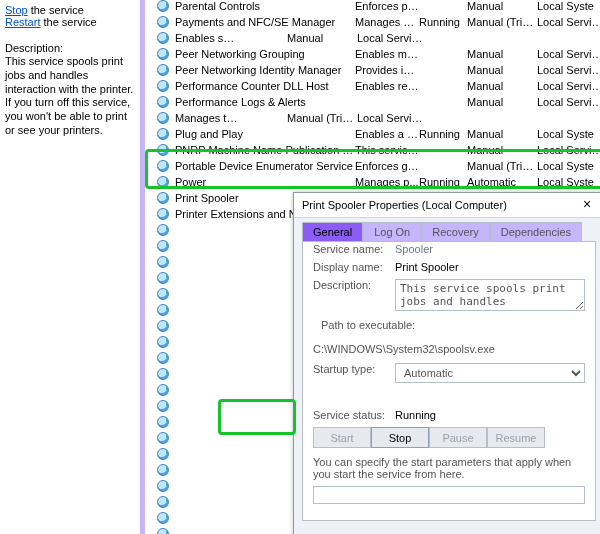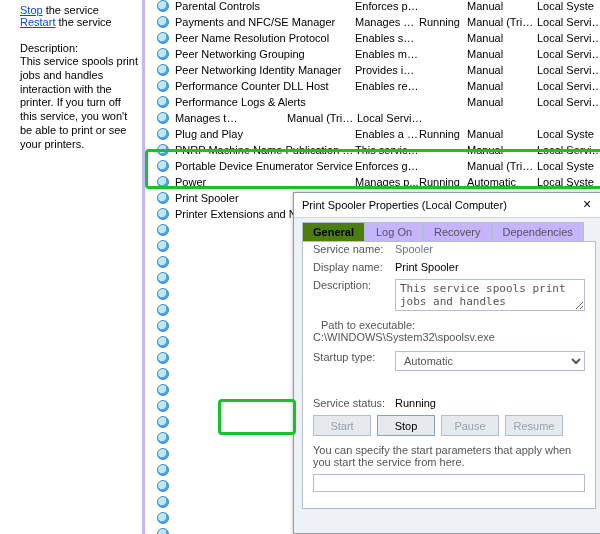--- a/index.html
+++ b/index.html
@@ -1,17 +1,17 @@
 <!DOCTYPE html>
 <html><head>
 <meta charset="utf-8">
 <style>
 html,body{margin:0;padding:0;font-family:"Segoe UI",Tahoma,sans-serif;font-size:11px;color:#000;background:#fff;width:600px;height:534px;overflow:hidden}
 .root{display:flex;height:534px;position:relative}
-.left{width:145px;padding:4px 2px 4px 20px;border-right:3px solid #c4b5fd;flex:0 0 145px;box-sizing:border-box}
+.left{width:145px;padding:4px 2px 4px 5px;border-right:5px solid #c4b5fd;flex:0 0 145px;box-sizing:border-box}
 .left a{color:#0050c8;text-decoration:underline;cursor:pointer}
 .desc-heading{font-weight:400;margin-top:14px;margin-bottom:1px}
 .desc-body{line-height:1.25}
 .right{flex:1;position:relative;overflow:hidden}
 .table{position:absolute;left:12px;top:0;right:0}
 .row{display:flex;height:16px;align-items:flex-start;white-space:nowrap}
 .row .ico{width:14px;flex:0 0 14px;margin-right:4px}
 .row .c1{width:180px;flex:0 0 180px;overflow:hidden;text-overflow:ellipsis}
 .row .c2{width:64px;flex:0 0 64px;overflow:hidden;text-overflow:ellipsis}
 .row .c3{width:48px;flex:0 0 48px;overflow:hidden;text-overflow:ellipsis}
@@ -19,28 +19,28 @@
 .row .c5{width:66px;flex:0 0 66px;overflow:hidden;text-overflow:ellipsis}
 .gear{display:inline-block;width:12px;height:12px;border-radius:50%;background:radial-gradient(circle at 40% 38%,#bfe6ff 0 50%,#4ea5dd 52% 100%);border:1px solid #3d86b8;box-sizing:border-box}
 .hl{position:absolute;border:3px solid #17c22a;border-radius:4px;pointer-events:none}
 .hl-row{left:0;top:149px;width:594px;height:34px}
 .hl-stop{left:218px;top:399px;width:72px;height:30px}
 .dialog{position:absolute;left:148px;top:192px;width:310px;background:#eef1f5;border:1px solid #8f9aa6;box-shadow:0 0 4px rgba(0,0,0,.25)}
 .dlg-title{display:flex;align-items:center;justify-content:space-between;height:24px;padding:0 8px;background:#fff;border-bottom:1px solid #cfd5dd}
 .dlg-close{width:18px;height:18px;text-align:center;line-height:16px;font-size:14px;cursor:pointer}
 .tabs{display:flex;padding:4px 8px 0;background:#eef1f5}
 .tab{padding:3px 10px;border:1px solid #b6bec9;border-bottom:none;background:#c4b5fd;margin-right:0;color:#555;font-size:11px;cursor:pointer}
-.tab.active{background:#4d7c0f;font-weight:700;color:#000}
+.tab.active{background:#8b5cf6;font-weight:400;color:#000}
 .panel{background:#fff;margin:0 8px 8px;border:1px solid #b6bec9;padding:1px 10px 10px}
 .frow{display:flex;align-items:flex-start;margin-bottom:6px}
 .flab{width:82px;flex:0 0 82px;color:#555}
 .fval{flex:1}
 .txtbox{border:1px solid #b6bec9;padding:2px 4px;font-size:11px;width:100%;box-sizing:border-box;background:#fff;color:#555}
 .selbox{border:1px solid #b6bec9;padding:2px 4px;font-size:11px;width:100%;box-sizing:border-box;background:#fff;color:#555;appearance:auto}
-.btns{display:flex;gap:6px;margin-top:6px}
+.btns{display:flex;margin-top:6px}
 .btn{width:58px;height:21px;border:1px solid #b6bec9;background:#e6e9ee;font-size:11px;cursor:pointer}
 .btn.disabled{color:#9aa2ad;cursor:default}
 .btn.stop{background:#e6e9ee;border:1px solid #8aa0bb}
 .dlg-footer{display:flex;justify-content:flex-end;gap:6px;padding:8px 12px}
 .watermark{position:absolute;left:190px;top:200px;font-size:28px;font-weight:700;color:rgba(120,155,120,.22);letter-spacing:1px;pointer-events:none}
 </style>
 </head>
 <body>
 
 <div class="root">
@@ -64,21 +64,20 @@
         <div class="row">
           <span class="ico"><span class="gear"></span></span>
           <span class="c1">Payments and NFC/SE Manager</span>
           <span class="c2">Manages pa...</span>
           <span class="c3">Running</span>
           <span class="c4">Manual (Trig...</span>
           <span class="c5">Local Service</span>
         </div>
         <div class="row">
           <span class="ico"><span class="gear"></span></span>
-          <span class="c1">Peer Name Resolution Protocol</span>
           <span class="c2">Enables serv...</span>
           <span class="c3"></span>
           <span class="c4">Manual</span>
           <span class="c5">Local Service</span>
         </div>
         <div class="row">
           <span class="ico"><span class="gear"></span></span>
           <span class="c1">Peer Networking Grouping</span>
           <span class="c2">Enables mul...</span>
           <span class="c3"></span>
@@ -346,21 +345,21 @@
           </div>
         <div class="frow">
             <div class="flab">Display name:</div>
             <div class="fval">Print Spooler</div>
           </div>
         <div class="frow">
             <div class="flab">Description:</div>
             <div class="fval"><textarea class="txtbox" rows="2" readonly="" style="">This service spools print jobs and handles interaction with the printer.  If you turn off this service, you won't</textarea></div>
           </div>
         <div style="margin:6px 8px 0;color:#555">Path to executable:</div>
-        <div style="margin:0 0 8px;color:#555">C:\WINDOWS\System32\spoolsv.exe</div>
+        <div style="margin:12px 0 8px;color:#555">C:\WINDOWS\System32\spoolsv.exe</div>
         <div class="frow">
             <div class="flab">Startup type:</div>
             <div class="fval"><select class="selbox"><option>Automatic</option></select></div>
           </div>
         <div style="height:20px"></div>
         <div class="frow">
             <div class="flab">Service status:</div>
             <div class="fval">Running</div>
           </div>
         <div class="btns">

